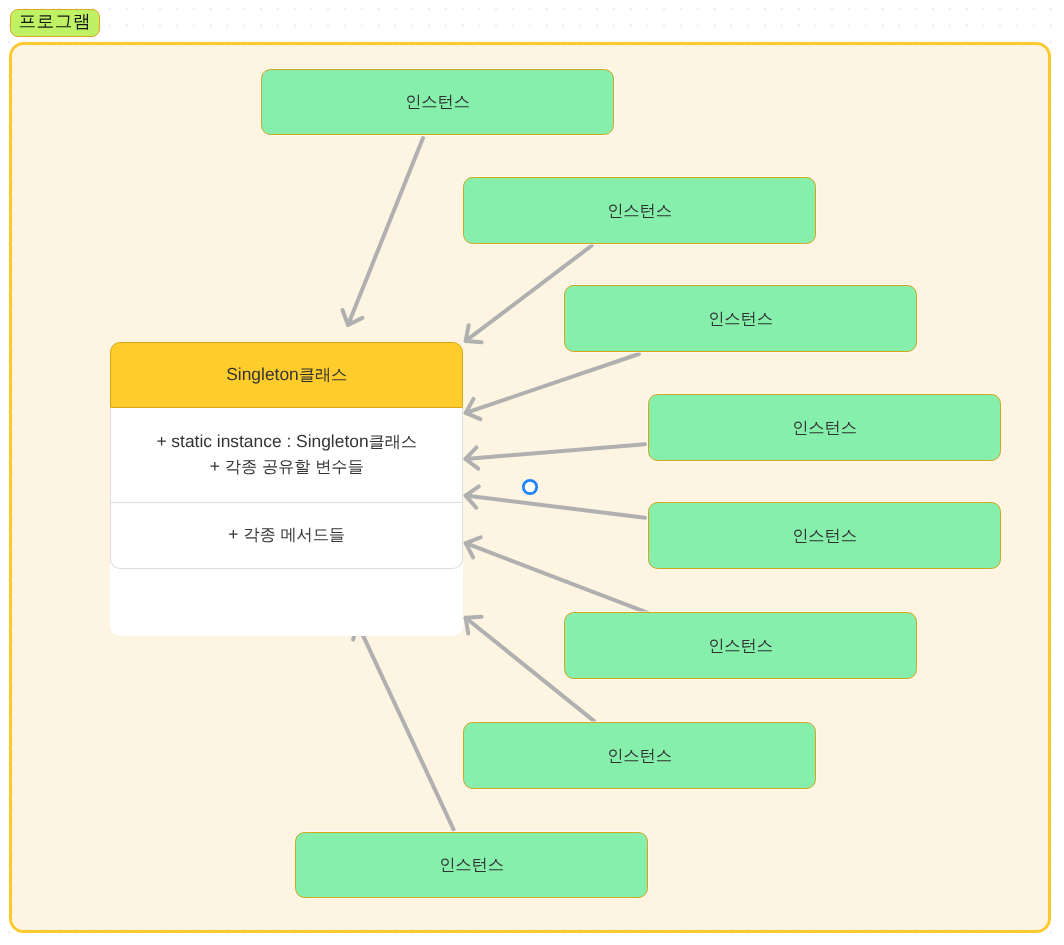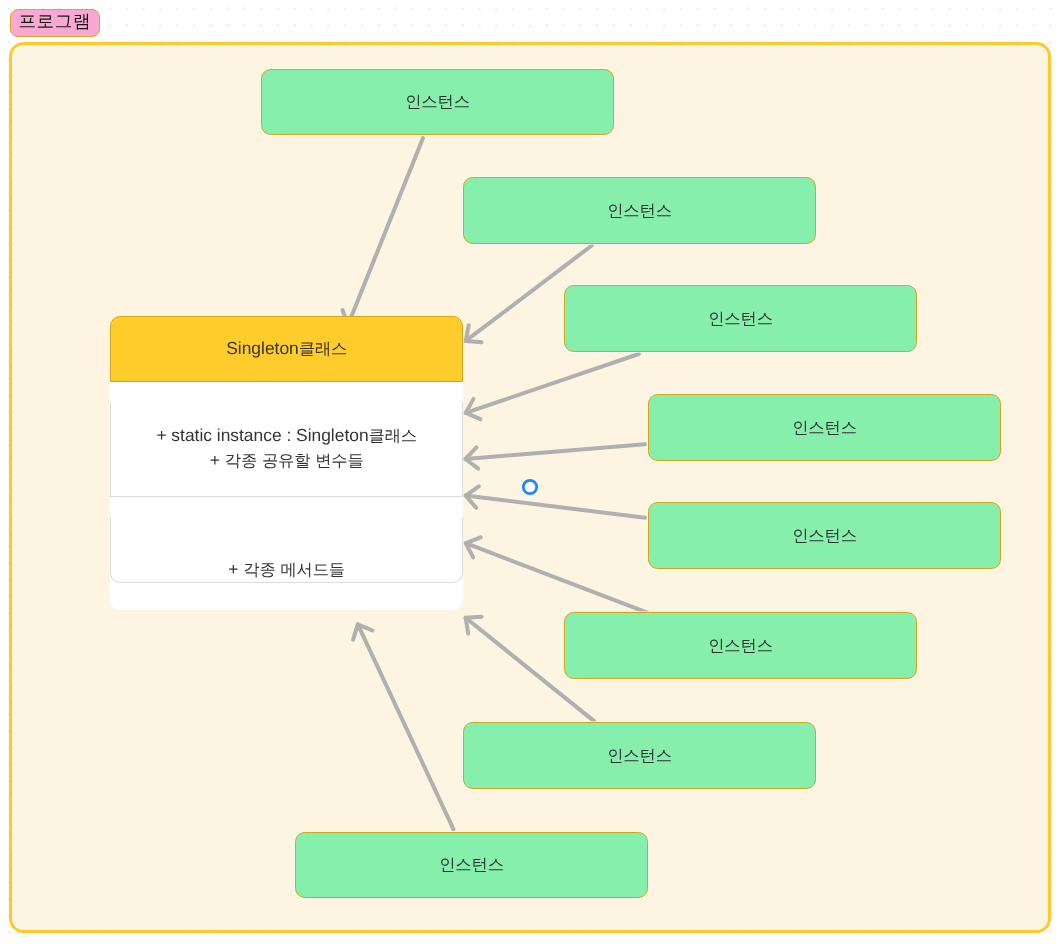--- a/index.html
+++ b/index.html
@@ -1,24 +1,24 @@
 <!DOCTYPE html>
 <html><head>
 <meta charset="utf-8">
 <style>
   html,body{margin:0;padding:0;}
   body{width:1064px;height:945px;background:#ffffff;font-family:"Liberation Sans",sans-serif;overflow:hidden;-webkit-font-smoothing:antialiased;text-rendering:geometricPrecision;}
   #canvas{position:absolute;inset:0;background-color:#ffffff;background-image:radial-gradient(circle at center, #ededef 0px, #ededef 1.0px, rgba(255,255,255,0) 1.5px);background-size:16.81px 16.81px;background-position:0.7px 0.4px;}
   #group{position:absolute;box-sizing:border-box;background:#fdf5e2;border:3.4px solid #fdc92f;border-radius:14.5px;}
-  #grouplabel{position:absolute;left:10px;top:8.5px;width:89.5px;height:28px;background:#f9a8d4;border:1.2px solid #d9a81c;border-radius:8px;display:flex;align-items:center;justify-content:center;font-size:17.4px;color:#151515;box-sizing:border-box;}
+  #grouplabel{position:absolute;left:10px;top:8.5px;width:89.5px;height:28px;background:#bef264;border:1.2px solid #d9a81c;border-radius:8px;display:flex;align-items:center;justify-content:center;font-size:17.4px;color:#151515;box-sizing:border-box;}
   .node{position:absolute;background:#86efac;border:1.6px solid #d5a41b;border-radius:9.5px;display:flex;align-items:center;justify-content:center;font-size:17.4px;color:#313131;box-sizing:border-box;box-shadow:0 0 0 0.9px rgba(255,255,255,0.55);}
   #cls{position:absolute;border-radius:10px;background:#fff;box-sizing:border-box;}
   #cls .hdr{height:66.4px;background:#ffcd2b;border:1.3px solid #d6a61d;border-radius:10px 10px 0 0;display:flex;align-items:center;justify-content:center;font-size:17.4px;color:#333;box-sizing:border-box;}
-  #cls .sec{border:1.3px solid #dcdcdc;border-top:none;background:#fff;display:flex;align-items:center;justify-content:center;text-align:center;font-size:17.4px;color:#333;line-height:23.6px;box-sizing:border-box;margin-top:20px;}
-  #cls .sec.last{border-radius:0 0 10px 10px;align-items:flex-end;}
+  #cls .sec{border:1.3px solid #dcdcdc;border-top:none;background:#fff;display:flex;align-items:center;justify-content:center;text-align:center;font-size:17.4px;color:#333;line-height:23.6px;box-sizing:border-box;}
+  #cls .sec.last{border-radius:0 0 10px 10px;}
   .kr{font-size:16.3px;letter-spacing:-0.15px;}
   #grouplabel .kr{font-size:17.6px;letter-spacing:0.55px;position:relative;top:-1px;}
   svg{position:absolute;left:0;top:0;width:1064px;height:945px;pointer-events:none;}
   .edge-line{stroke:#b0b0b1;stroke-width:4;fill:none;stroke-linecap:round;}
   .edge-head{stroke:#b0b0b1;stroke-width:4;fill:none;stroke-linecap:round;stroke-linejoin:round;}
 </style>
 </head>
 <body>
 
 <div id="canvas"></div>
@@ -81,21 +81,21 @@
 <div class="node" style="left: 564px; top: 612px; width: 353px; height: 67px;">
     <span><span class="kr">인스턴스</span></span>
   </div>
 <div class="node" style="left: 463px; top: 722px; width: 353px; height: 67px;">
     <span><span class="kr">인스턴스</span></span>
   </div>
 <div class="node" style="left: 295px; top: 832px; width: 353px; height: 66px;">
     <span><span class="kr">인스턴스</span></span>
   </div>
 
-<div id="cls" style="left: 110.2px; top: 316px; width: 353px; height: 294.2px;">
+<div id="cls" style="left: 110.2px; top: 342px; width: 353px; height: 294.2px;">
   <div class="hdr" style="height: 66.4px;">
       <span>Singleton<span class="kr">클래스</span></span>
     </div>
   <div class="sec" style="height: 94.3px;">
       <span id="attr">+ static instance : Singleton<span class="kr">클래스</span><br>+ <span class="kr">각종</span> <span class="kr">공유할</span> <span class="kr">변수들</span></span>
     </div>
   <div class="sec last" style="height: 66.8px;">
       <span>+ <span class="kr">각종</span> <span class="kr">메서드들</span></span>
     </div>
 </div>

